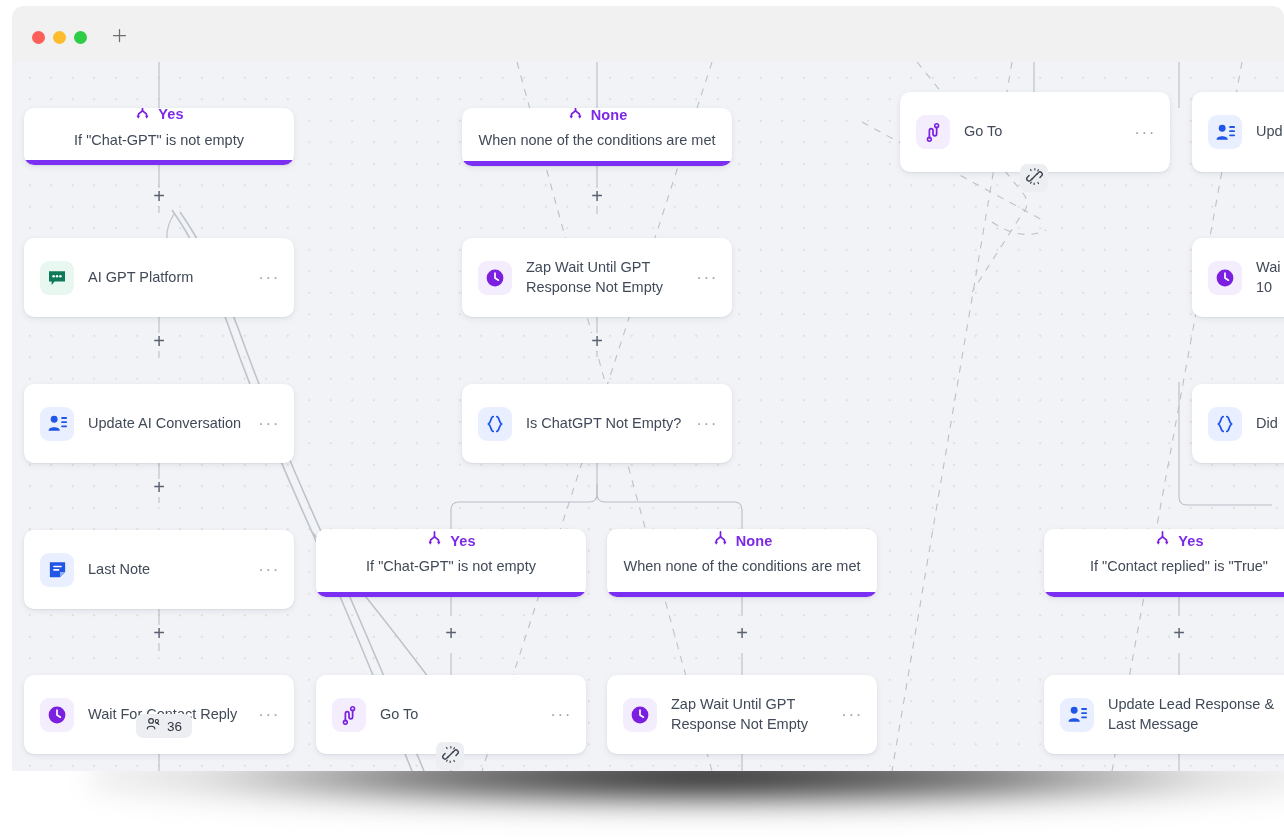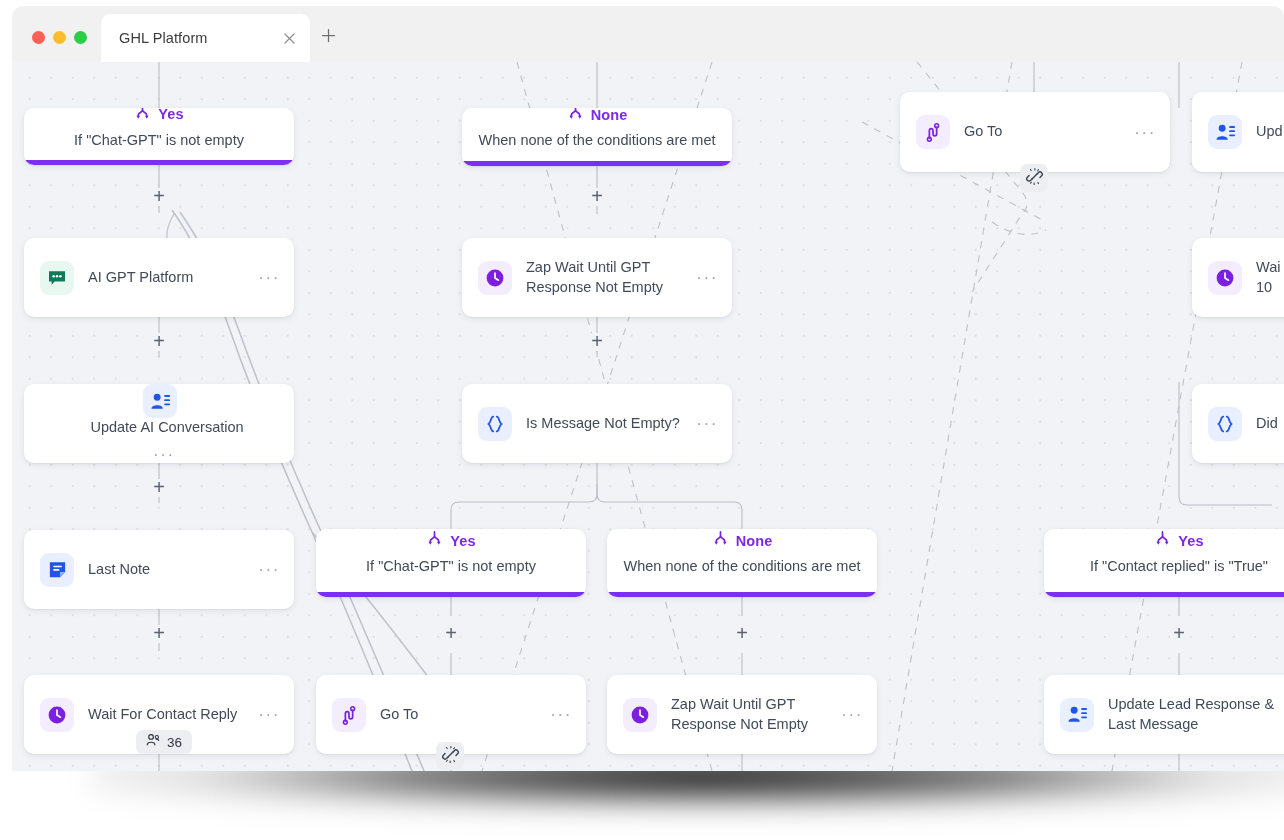--- a/index.html
+++ b/index.html
@@ -199,28 +199,20 @@
 
 <div id="browser-window">
 
   <div id="tabbar">
     <div id="traffic-lights">
       <div class="tl red"></div>
       <div class="tl yellow"></div>
       <div class="tl green"></div>
     </div>
 
-    <div id="tab-active">
-      <span id="tab-title">GHL Platform</span>
-      <span id="tab-close">
-        <svg width="13" height="13" viewBox="0 0 13 13">
-            <path d="M2 2 L11 11 M11 2 L2 11" stroke="#8d8d8d" stroke-width="1.2" fill="none" stroke-linecap="round"></path>
-          </svg>
-      </span>
-    </div>
 
     <div id="new-tab">
       <svg width="15" height="15" viewBox="0 0 15 15">
           <path d="M7.5 1.5 V13.5 M1.5 7.5 H13.5" stroke="#6e6e6e" stroke-width="1.25" stroke-linecap="round"></path>
         </svg>
     </div>
   </div>
 
   <div id="canvas">
 
@@ -367,21 +359,21 @@
         <svg width="22" height="22" viewBox="0 0 22 22">
           <circle cx="11" cy="11" r="8.4" fill="#7b1fe0"></circle>
           <path d="M11 6.2 V11 L14.4 13.2" stroke="#ffffff" stroke-width="1.7" fill="none" stroke-linecap="round"></path>
         </svg>
       </div>
       <div class="nlabel">Wai
 10 </div>
       <div class="ndots"></div>
     </div>
 
-    <div class="node action" style="left:12px; top:322px; width:270px; height:79px;flex-direction:column;">
+    <div class="node action" style="left:12px; top:322px; width:270px; height:79px;">
       <div class="nicon" style="background:#eaefff;">
         <svg width="21" height="21" viewBox="0 0 22 22">
           <circle cx="7.5" cy="6.5" r="3.6" fill="#1f56e8"></circle>
           <path d="M1.6 18.5 C1.6 13.8 13.4 13.8 13.4 18.5 Z" fill="#1f56e8"></path>
           <rect x="14.8" y="4.2" width="6.2" height="2" rx="1" fill="#1f56e8"></rect>
           <rect x="14.8" y="8.6" width="6.2" height="2" rx="1" fill="#1f56e8"></rect>
           <rect x="14.8" y="13" width="6.2" height="2" rx="1" fill="#1f56e8"></rect>
         </svg>
       </div>
       <div class="nlabel">Update AI Conversation</div>
@@ -389,21 +381,21 @@
     </div>
 
     <div class="node action" style="left:450px; top:322px; width:270px; height:79px;">
       <div class="nicon" style="background:#eaefff;">
         <text x="0" y="0"></text>
         <svg width="22" height="22" viewBox="0 0 22 22">
           <path d="M9.2 3.6 C6.6 3.6 7.4 9.2 4.4 11 C7.4 12.8 6.6 18.4 9.2 18.4" stroke="#1f56e8" stroke-width="1.8" fill="none" stroke-linecap="round" stroke-linejoin="round"></path>
           <path d="M12.8 3.6 C15.4 3.6 14.6 9.2 17.6 11 C14.6 12.8 15.4 18.4 12.8 18.4" stroke="#1f56e8" stroke-width="1.8" fill="none" stroke-linecap="round" stroke-linejoin="round"></path>
         </svg>
       </div>
-      <div class="nlabel">Is Message Not Empty?</div>
+      <div class="nlabel">Is ChatGPT Not Empty?</div>
       <div class="ndots">···</div>
     </div>
 
     <div class="node action" style="left:1180px; top:322px; width:200px; height:79px;">
       <div class="nicon" style="background:#eaefff;">
         <svg width="22" height="22" viewBox="0 0 22 22">
           <path d="M9.2 3.6 C6.6 3.6 7.4 9.2 4.4 11 C7.4 12.8 6.6 18.4 9.2 18.4" stroke="#1f56e8" stroke-width="1.8" fill="none" stroke-linecap="round" stroke-linejoin="round"></path>
           <path d="M12.8 3.6 C15.4 3.6 14.6 9.2 17.6 11 C14.6 12.8 15.4 18.4 12.8 18.4" stroke="#1f56e8" stroke-width="1.8" fill="none" stroke-linecap="round" stroke-linejoin="round"></path>
         </svg>
       </div>
@@ -519,21 +511,21 @@
     <div class="plus" style="left:138px; top:126px;">+</div>
     <div class="plus" style="left:138px; top:271px;">+</div>
     <div class="plus" style="left:138px; top:417px;">+</div>
     <div class="plus" style="left:138px; top:563px;">+</div>
     <div class="plus" style="left:576px; top:126px;">+</div>
     <div class="plus" style="left:576px; top:271px;">+</div>
     <div class="plus" style="left:430px; top:563px;">+</div>
     <div class="plus" style="left:721px; top:563px;">+</div>
     <div class="plus" style="left:1158px; top:563px;">+</div>
 
-    <div class="count-badge" style="left:124px; top:668px;">
+    <div class="count-badge" style="left:124px; top:652px;">
       <span>
         <svg width="15" height="15" viewBox="0 0 16 16">
           <circle cx="5.4" cy="4.2" r="2.5" fill="none" stroke="#2f3542" stroke-width="1.25"></circle>
           <path d="M1.4 12.6 C1.4 8.9 9.4 8.9 9.4 12.6" fill="none" stroke="#2f3542" stroke-width="1.25" stroke-linecap="round"></path>
           <path d="M11 6.6 C13 6.6 13.6 8 13.6 8" fill="none" stroke="#2f3542" stroke-width="1.25" stroke-linecap="round"></path>
           <circle cx="11.6" cy="4.4" r="1.7" fill="none" stroke="#2f3542" stroke-width="1.15"></circle>
         </svg>
       </span>
       <span>36</span>
     </div>

